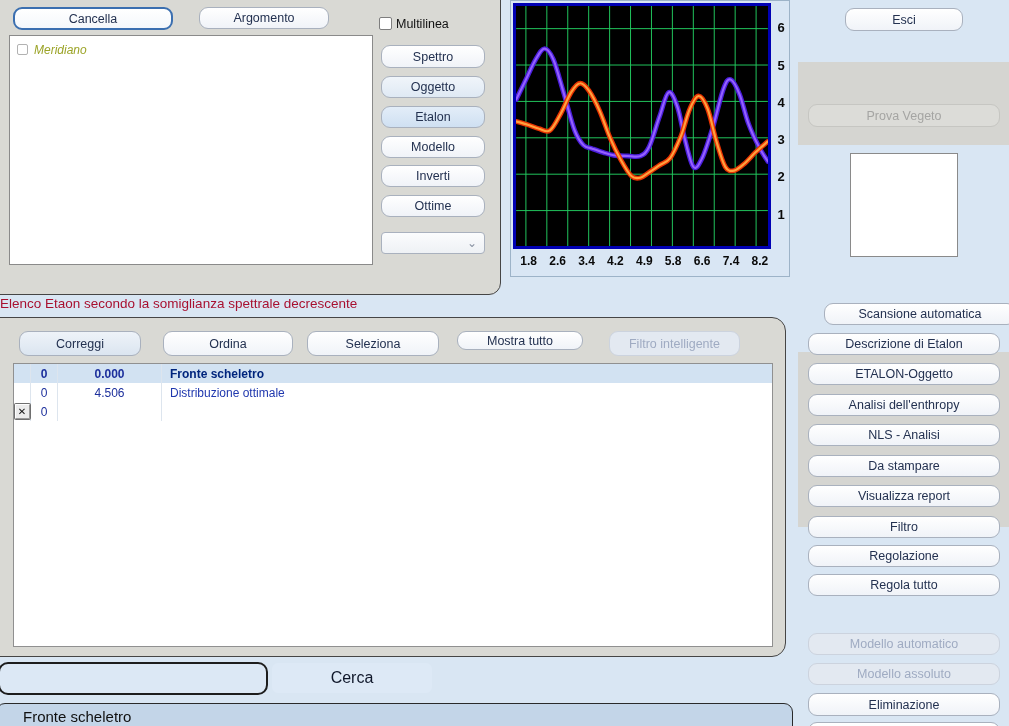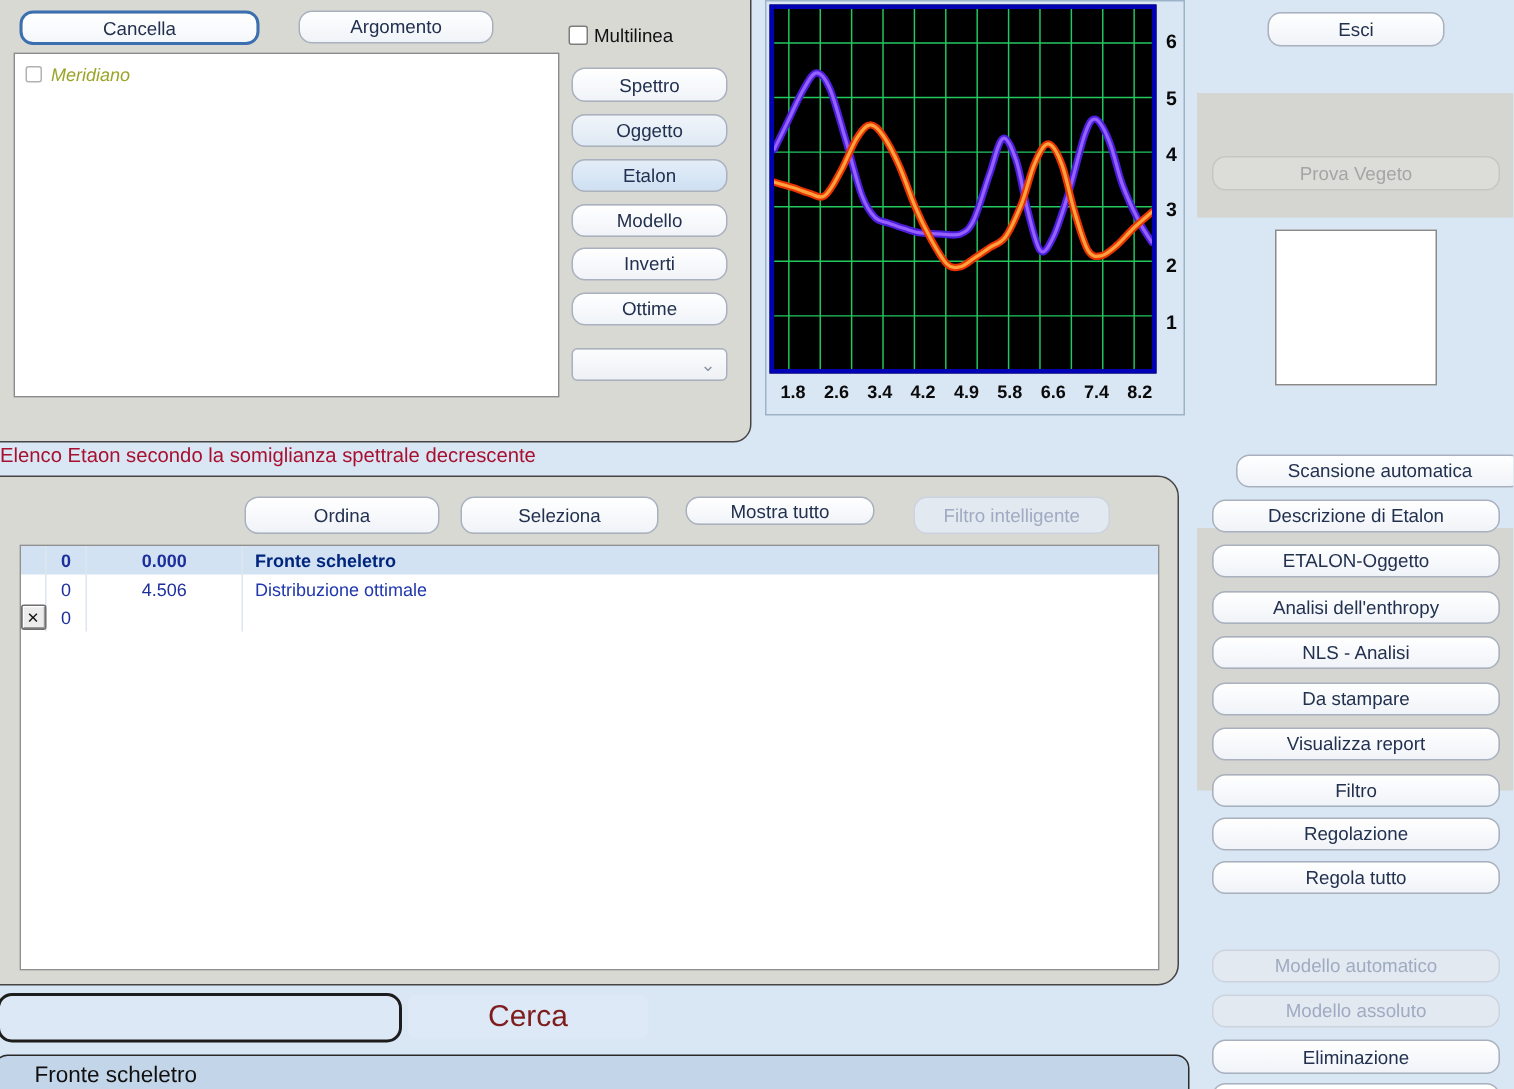--- a/index.html
+++ b/index.html
@@ -84,21 +84,21 @@
   }
   .search-input {
     position:absolute; left:-2px; top:662px; width:270px; height:33px;
     background:#dce8f5; border:2px solid #1d1d1d; border-radius:10px;
     font-size:14px; color:#222; padding:0 10px; outline:none;
     font-family:"Liberation Sans", sans-serif;
   }
   .cerca-btn {
     position:absolute; left:272px; top:663px; width:160px; height:30px;
     display:flex; align-items:center; justify-content:center;
-    color:#7f1d1d; font-size:20px; background:#dde9f6; border:none;
+    color:#0f172a; font-size:16px; background:#dde9f6; border:none;
     border-radius:6px; cursor:default;
   }
   .bottom-bar {
     position:absolute; left:-4px; top:703px; width:797px; height:27px;
     background:#c3d5e8; border:1px solid #2a2a2a; border-radius:9px 9px 0 0;
     display:flex; align-items:center; padding-left:26px;
     font-size:15px; color:#101010;
   }
 </style>
 </head>
@@ -204,20 +204,21 @@
 
   <button class="btn btn-disabled-blue" style="left:808px; top:633px; width:192px; height:22px;">Modello automatico</button>
   <button class="btn btn-disabled-blue" style="left:808px; top:663px; width:192px; height:22px;">Modello assoluto</button>
   <button class="btn" style="left:808px; top:693px; width:192px; height:23px;">Eliminazione</button>
   <button class="btn" style="left:808px; top:722px; width:192px; height:22px; border-radius:9px 9px 0 0;"></button>
 
   <div class="red-header">Elenco Etaon secondo la somiglianza spettrale decrescente</div>
 
   <div class="panel" style="left:-6px; top:317px; width:792px; height:340px; border-radius:0 14px 14px 0;">
 
+    <button class="btn btn-pressed" style="left:24px; top:13px; width:122px; height:25px;">Correggi</button>
     <button class="btn" style="left:168px; top:13px; width:130px; height:25px;">Ordina</button>
     <button class="btn" style="left:312px; top:13px; width:132px; height:25px;">Seleziona</button>
     <button class="btn" style="left:462px; top:13px; width:126px; height:19px;">Mostra tutto</button>
     <button class="btn btn-disabled-blue" style="left:614px; top:13px; width:131px; height:25px;">Filtro intelligente</button>
 
     <div class="table" style="left:18px; top:45px; width:760px; height:284px;">
 
       <div class="trow selected">
         <div class="tcell c1"></div>
         <div class="tcell c2 tval">0</div>

